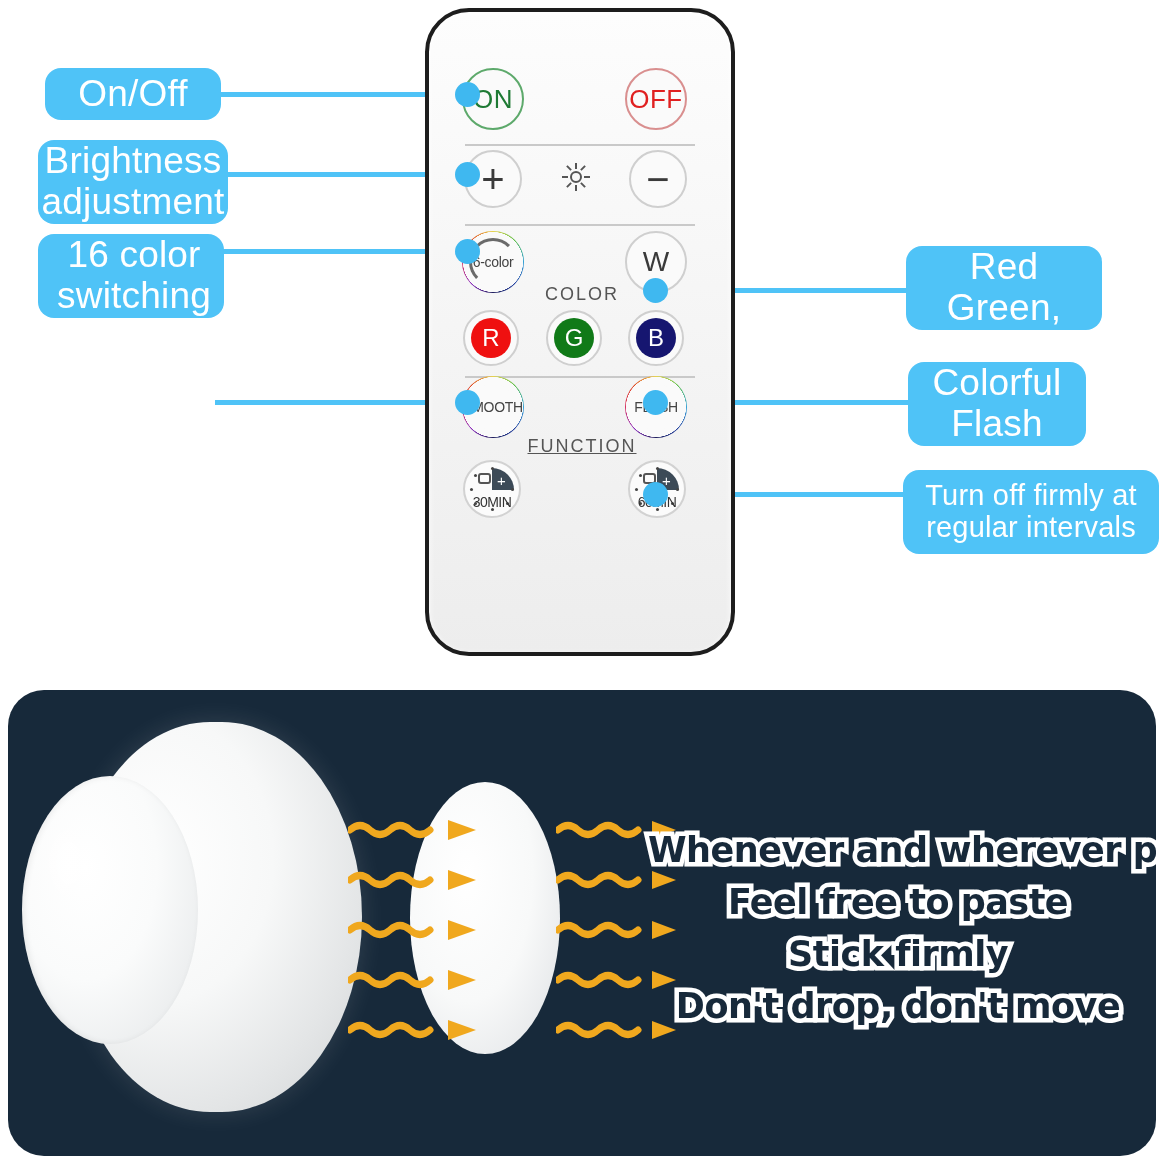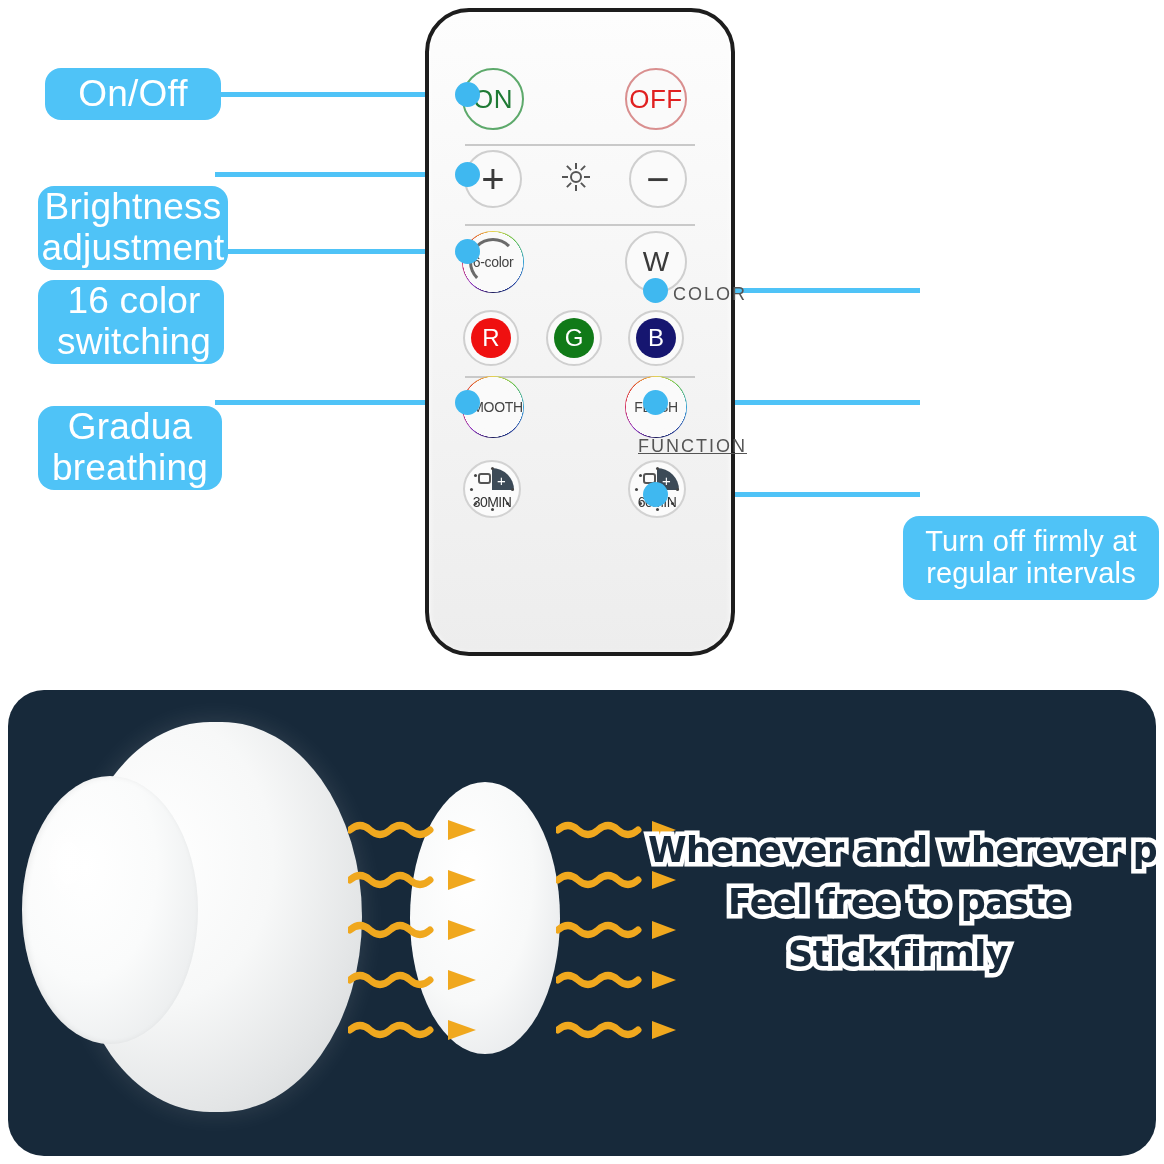--- a/index.html
+++ b/index.html
@@ -20,21 +20,21 @@
     background:#4FC3F7;
     border-radius:16px;
     color:#ffffff;
     display:flex; align-items:center; justify-content:center;
     text-align:center;
     line-height:1.12;
     font-size:37px;
     letter-spacing:.2px;
     padding:6px 14px;
   }
-  .chip.two { line-height:1.1;margin-top:46px; }
+  .chip.two { line-height:1.1; }
 
   
   .connector { position:absolute; height:5px; background:#4FC3F7; }
   .dot { position:absolute; width:25px; height:25px; border-radius:50%; background:#3FB8F0; }
 
   
   #remote {
     position:absolute; left:425px; top:8px; width:310px; height:648px;
     background:linear-gradient(180deg,#fdfdfd 0%,#f4f4f4 55%,#ededed 100%);
     border:4px solid #1d1d1d;
@@ -55,21 +55,21 @@
 
   .btn.on  { border-color:#5da96b; }
   .btn.on span  { color:#1e7a34; font-size:26px; letter-spacing:.5px; }
   .btn.off { border-color:#d98f8f; }
   .btn.off span { color:#e02020; font-size:26px; letter-spacing:.5px;text-align:center; }
 
   .plusminus { color:#3a3a3a; font-size:40px; line-height:1; font-weight:300; }
 
   .label-txt {
     position:absolute; color:#555; font-size:18px; letter-spacing:2px;
-    text-align:right; width:100%; left:16px;
+    text-align:center; width:100%; left:2px;
   }
 
   
   .ring {
     position:absolute; width:62px; height:62px; border-radius:50%;
     display:flex; align-items:center; justify-content:center;
     background:
       radial-gradient(circle, #fafafa 0 68%, rgba(0,0,0,0) 69%),
       conic-gradient(#e8d44a, #5fbf4a, #2f9fd6, #2340a0, #1b1b5a, #8a2bbd, #d6295c, #e04a22, #e8d44a);
   }
@@ -196,26 +196,30 @@
     <div class="chip two" style="left:38px; top:140px; width:190px; height:84px; white-space:pre-line;">
       <span>Brightness
 adjustment</span>
     </div>
 
     <div class="chip two" style="left:38px; top:234px; width:186px; height:84px; white-space:pre-line;padding-left:20px;">
       <span>16 color
 switching</span>
     </div>
 
-    <div class="chip two" style="left:38px; top:360px; width:184px; height:84px; white-space:pre-line;">
-      <span>Gradua
-breathing</span>
-    </div>
-
-
+
+    <div class="chip two" style="left:906px; top:246px; width:196px; height:84px; white-space:pre-line;">
+      <span>White, Red
+Green, Blue</span>
+    </div>
+
+    <div class="chip two" style="left:908px; top:362px; width:178px; height:84px; white-space:pre-line;">
+      <span>Colorful
+Flash</span>
+    </div>
 
     <div class="chip two" style="left:903px; top:470px; width:256px; height:84px; white-space:pre-line; font-size:29px;">
       <span>Turn off firmly at
 regular intervals</span>
     </div>
 
     <div id="remote">
 
       <div class="btn btn-lg on" style="left:33px; top:56px;">
         <span>ON</span>
@@ -369,16 +373,17 @@
         <polygon points="96,53 120,62 96,71"></polygon>
         <polygon points="96,103 120,112 96,121"></polygon>
         <polygon points="96,153 120,162 96,171"></polygon>
         <polygon points="96,203 120,212 96,221"></polygon>
       </g>
     </svg>
 
     <div class="sticky-line" style="left:640px; top:140px; width:500px;">Whenever and wherever possible</div>
     <div class="sticky-line" style="left:640px; top:192px; width:500px;">Feel free to paste</div>
     <div class="sticky-line" style="left:640px; top:244px; width:500px;">Stick firmly</div>
+    <div class="sticky-line" style="left:640px; top:296px; width:500px;">Don't drop, don't move</div>
 
   </div>
 
 </div>
 
 </body></html>

